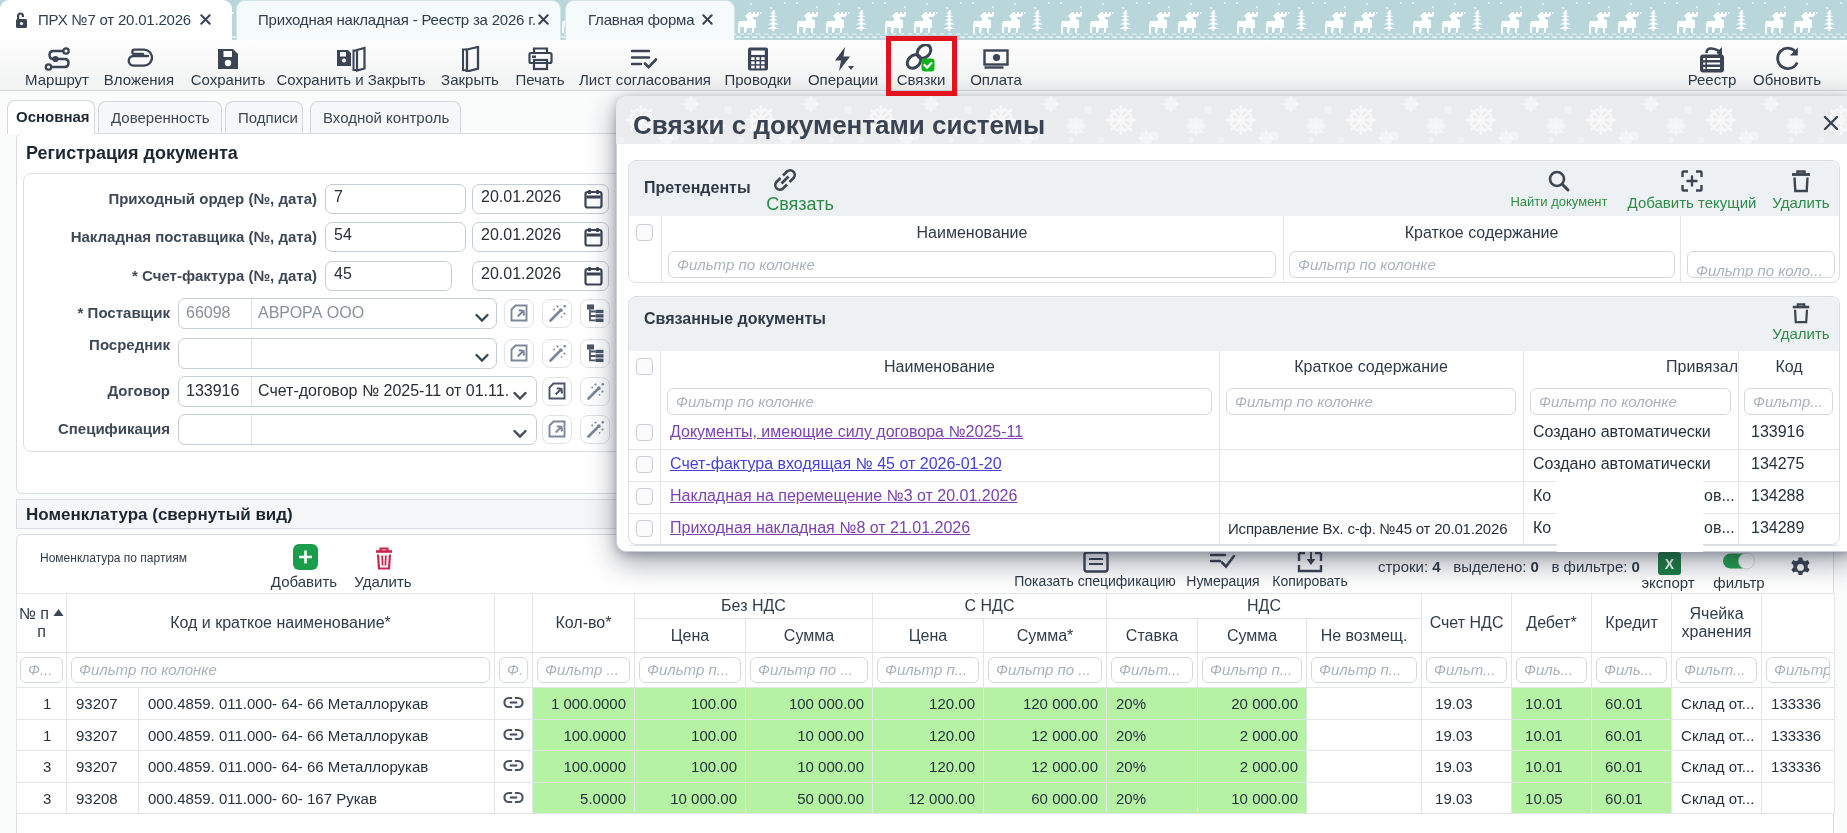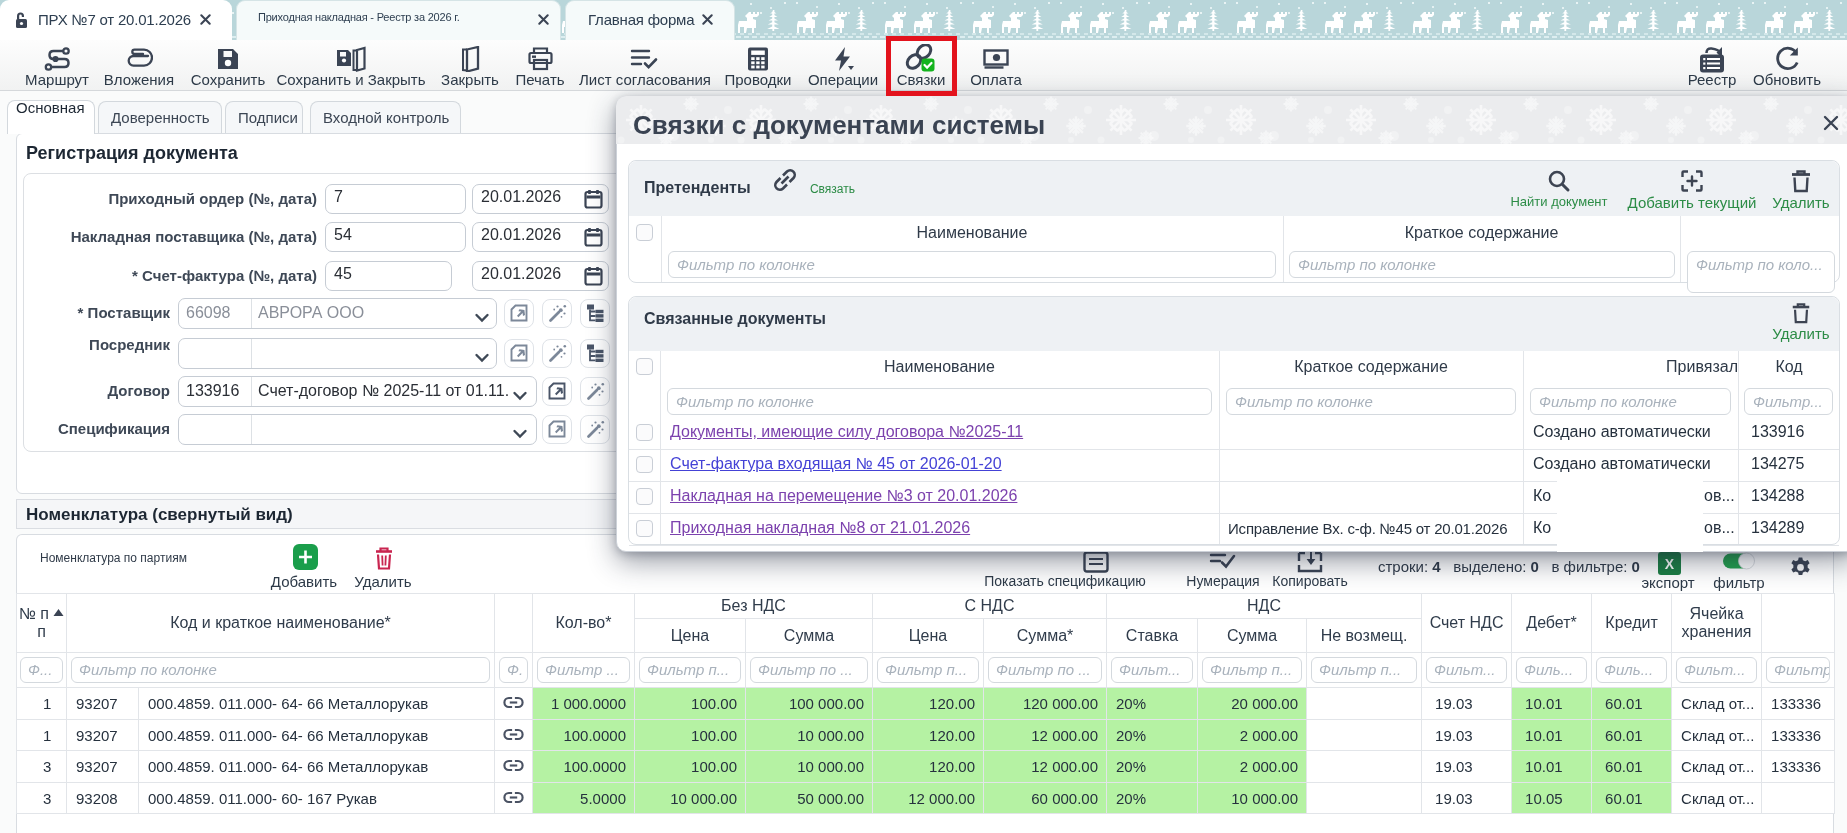--- a/index.html
+++ b/index.html
@@ -55,21 +55,21 @@
 <div class="abs" style="left:13px;top:11px"><svg width="17" height="18" viewBox="0 0 17 18">
       <path fill="#3b4454" d="M4 8 L4 5 Q4 1.5 7.5 1.5 Q11 1.5 11 5 L11 6 L8.8 6 L8.8 5 Q8.8 3.6 7.5 3.6 Q6.2 3.6 6.2 5 L6.2 8 Z"></path>
       <rect x="3" y="8" width="11" height="9" rx="1.5" fill="#3b4454"></rect>
       <circle cx="8.5" cy="12.5" r="1.6" fill="#fff"></circle>
     </svg></div>
 <div class="abs" style="left:38px;top:11px;font-size:15px;letter-spacing:-0.2px;color:#2d3e50">ПРХ №7 от 20.01.2026</div>
 <div class="abs" style="left:198px;top:12px"><svg width="15" height="15" viewBox="0 0 16 16">
       <path stroke="#3b4454" stroke-width="2.2" stroke-linecap="round" d="M3.5 3.5 L12.5 12.5 M12.5 3.5 L3.5 12.5"></path>
     </svg></div>
 <div class="abs" style="left:236px;top:0;width:325px;height:40px;background:#f5fafa;border:1px solid #d5e4e6;border-bottom:none;border-radius:9px 9px 0 0;"></div>
-<div class="abs" style="left:258px;top:11px;font-size:11px;letter-spacing:-0.2px;color:#2d3e50">Приходная накладная - Реестр за 2026 г.</div>
+<div class="abs" style="left:258px;top:11px;font-size:15px;letter-spacing:-0.2px;color:#2d3e50">Приходная накладная - Реестр за 2026 г.</div>
 <div class="abs" style="left:536px;top:12px"><svg width="15" height="15" viewBox="0 0 16 16">
       <path stroke="#3b4454" stroke-width="2.2" stroke-linecap="round" d="M3.5 3.5 L12.5 12.5 M12.5 3.5 L3.5 12.5"></path>
     </svg></div>
 <div class="abs" style="left:565px;top:0;width:170px;height:40px;background:#f5fafa;border:1px solid #d5e4e6;border-bottom:none;border-radius:9px 9px 0 0;"></div>
 <div class="abs" style="left:588px;top:11px;font-size:15px;letter-spacing:-0.2px;color:#2d3e50">Главная форма</div>
 <div class="abs" style="left:700px;top:12px"><svg width="15" height="15" viewBox="0 0 16 16">
       <path stroke="#3b4454" stroke-width="2.2" stroke-linecap="round" d="M3.5 3.5 L12.5 12.5 M12.5 3.5 L3.5 12.5"></path>
     </svg></div>
 <div class="abs" style="left:0;top:40px;width:1847px;height:51px;background:linear-gradient(180deg,#fdfdfd,#f1f2f2);border-bottom:1px solid #d5d8db"></div>
 <div class="abs" style="left:42px;top:46px"><svg width="30" height="26" viewBox="0 0 30 26">
@@ -170,21 +170,21 @@
       </g>
     </svg></div>
 <div class="abs lbl" style="left:1622px;top:71px;width:180px">Реестр</div>
 <div class="abs" style="left:1773px;top:46px"><svg width="28" height="28" viewBox="0 0 28 28">
       <path fill="none" stroke="#3b4454" stroke-width="2.8" d="M23.5 7 A 10.2 10.2 0 1 0 24.2 16.5"></path>
       <path fill="#3b4454" d="M24.8 1.5 v8 h-8 z"></path>
     </svg></div>
 <div class="abs lbl" style="left:1697px;top:71px;width:180px">Обновить</div>
 <div class="abs" style="left:886px;top:36px;width:71px;height:60px;border:5px solid #e3131d;z-index:60"></div>
 <div class="abs" style="left:7px;top:100px;width:88px;height:34px;background:#fff;border:1px solid #d3d8dd;border-bottom:none;border-radius:8px 8px 0 0;z-index:3"></div>
-<div class="abs" style="left:16px;top:99px;font-size:15px;font-weight:normal;color:#1d2733;z-index:3">Основная</div>
+<div class="abs" style="left:16px;top:108px;font-size:15px;font-weight:bold;color:#1d2733;z-index:3">Основная</div>
 <div class="abs" style="left:98px;top:101px;width:124px;height:33px;background:#f5f7f9;border:1px solid #d3d8dd;border-bottom:none;border-radius:8px 8px 0 0"></div>
 <div class="abs" style="left:111px;top:109px;font-size:15px;color:#3c4654">Доверенность</div>
 <div class="abs" style="left:225px;top:101px;width:78px;height:33px;background:#f5f7f9;border:1px solid #d3d8dd;border-bottom:none;border-radius:8px 8px 0 0"></div>
 <div class="abs" style="left:238px;top:109px;font-size:15px;color:#3c4654">Подписи</div>
 <div class="abs" style="left:310px;top:101px;width:151px;height:33px;background:#f5f7f9;border:1px solid #d3d8dd;border-bottom:none;border-radius:8px 8px 0 0"></div>
 <div class="abs" style="left:323px;top:109px;font-size:15px;color:#3c4654">Входной контроль</div>
 <div class="abs" style="left:16px;top:133px;width:1815px;height:361px;background:#fff;border:1px solid #d8dce1;border-radius:6px"></div>
 <div class="abs" style="left:26px;top:143px;font-size:18px;font-weight:bold;color:#1d2733">Регистрация документа</div>
 <div class="abs" style="left:23px;top:173px;width:1440px;height:279px;border:1px solid #dcdfe3;border-radius:8px"></div>
 <div class="abs flbl" style="left:17px;top:190px;width:300px">Приходный ордер (№, дата)</div>
@@ -348,21 +348,21 @@
       <path d="M8.2 9.5 l0.4 10 M11.8 9.5 l-0.4 10" stroke-width="1.8"></path>
     </g>
   </svg>
 <div class="abs lbl" style="left:313px;top:573px;width:140px">Удалить</div>
 <div class="abs" style="left:1083px;top:551px"><svg width="26" height="22" viewBox="0 0 26 22">
       <rect x="1.5" y="1.5" width="23" height="19" rx="2.5" fill="none" stroke="#3b4454" stroke-width="2.4"></rect>
       <g stroke="#3b4454" stroke-width="2.2">
         <path d="M6 8 h14 M6 13 h14"></path>
       </g>
     </svg></div>
-<div class="abs lbl" style="left:975px;top:573px;width:180px;font-size:14px">Показать спецификацию</div>
+<div class="abs lbl" style="left:1005px;top:573px;width:180px;font-size:14px">Показать спецификацию</div>
 <div class="abs" style="left:1209px;top:552px"><svg width="28" height="20" viewBox="0 0 28 20">
       <g stroke="#3b4454" stroke-width="2.4" fill="none" stroke-linecap="round">
         <path d="M2 3 h14 M2 9 h9"></path>
         <path d="M13 10.5 l4 4 L25 4" stroke-width="2.6"></path>
       </g>
     </svg></div>
 <div class="abs lbl" style="left:1133px;top:573px;width:180px;font-size:14px">Нумерация</div>
 <div class="abs" style="left:1297px;top:551px"><svg width="26" height="22" viewBox="0 0 26 22">
       <g fill="none" stroke="#3b4454" stroke-width="2.4">
         <path d="M2 2 h6 M18 2 h6 M2 2 v8 M24 2 v8"></path>
@@ -629,21 +629,21 @@
 <div class="abs" style="z-index:42;left:628px;top:160px;width:1212px;height:123px;border:1px solid #d9dee3;border-radius:8px;background:#fff"></div>
 <div class="sechdr" style="z-index:42;left:629px;top:161px;width:1210px;height:55px;border-radius:8px 8px 0 0"></div>
 <div class="abs" style="z-index:42;left:644px;top:179px;font-size:16px;font-weight:bold;color:#2f3a48">Претенденты</div>
 <div class="abs" style="z-index:42;left:772px;top:167px"><svg width="26" height="26" viewBox="0 0 26 26">
       <g fill="none" stroke="#3d4452" stroke-width="2.6">
         <path d="M11 8.5 l4-4 a4.6 4.6 0 0 1 6.5 6.5 l-4 4"></path>
         <path d="M15 17.5 l-4 4 a4.6 4.6 0 0 1 -6.5-6.5 l4-4"></path>
         <path d="M9.5 16.5 L16.5 9.5"></path>
       </g>
     </svg></div>
-<div class="abs grn" style="z-index:42;left:745px;top:182px;width:110px;font-size:12px;text-align:right">Связать</div>
+<div class="abs grn" style="z-index:42;left:745px;top:194px;width:110px;font-size:18px;text-align:center">Связать</div>
 <div class="abs" style="z-index:42;left:1547px;top:169px"><svg width="24" height="24" viewBox="0 0 24 24">
       <circle cx="10" cy="10" r="7" fill="none" stroke="#3d4452" stroke-width="2.6"></circle>
       <path stroke="#3d4452" stroke-width="3" stroke-linecap="round" d="M15.5 15.5 L21 21"></path>
     </svg></div>
 <div class="abs grn" style="z-index:42;left:1469px;top:194px;width:180px;font-size:13px;text-align:center">Найти документ</div>
 <div class="abs" style="z-index:42;left:1680px;top:169px"><svg width="24" height="24" viewBox="0 0 24 24">
       <g fill="none" stroke="#3d4452" stroke-width="2.4">
         <path d="M8 2.5 H3.5 a1 1 0 0 0 -1 1 V8 M16 2.5 h4.5 a1 1 0 0 1 1 1 V8 M8 21.5 H3.5 a1 1 0 0 1 -1-1 V16 M16 21.5 h4.5 a1 1 0 0 0 1-1 V16"></path>
         <path d="M12 7.5 v9 M7.5 12 h9" stroke-linecap="round"></path>
       </g>
@@ -658,21 +658,21 @@
     </svg></div>
 <div class="abs grn" style="z-index:42;left:1742px;top:194px;width:118px;font-size:15px;text-align:center">Удалить</div>
 <div class="abs" style="z-index:42;left:661px;top:216px;width:1px;height:66px;background:#e2e5e9"></div>
 <div class="abs" style="z-index:42;left:1283px;top:216px;width:1px;height:66px;background:#e2e5e9"></div>
 <div class="abs" style="z-index:42;left:1680px;top:216px;width:1px;height:66px;background:#e2e5e9"></div>
 <div class="abs" style="z-index:42;left:636px;top:224px;width:17px;height:17px;background:#fbfbfc;border:1px solid #c9ced6;border-radius:4px"></div>
 <div class="abs" style="z-index:42;left:661px;top:224px;width:622px;font-size:16px;color:#2f3a48;text-align:center">Наименование</div>
 <div class="abs" style="z-index:42;left:1283px;top:224px;width:397px;font-size:16px;color:#2f3a48;text-align:center">Краткое содержание</div>
 <div class="abs ph" style="z-index:42;left:668px;top:251px;width:608px;height:27px;line-height:25px;background:#fff;border:1px solid #d4d9de;border-radius:6px;padding:0 8px">Фильтр по колонке</div>
 <div class="abs ph" style="z-index:42;left:1289px;top:251px;width:386px;height:27px;line-height:25px;background:#fff;border:1px solid #d4d9de;border-radius:6px;padding:0 8px">Фильтр по колонке</div>
-<div class="abs ph" style="z-index:42;left:1687px;top:251px;width:148px;height:42px;line-height:25px;background:#fff;border:1px solid #d4d9de;border-radius:6px;padding:0 8px">Фильтр по коло...</div>
+<div class="abs ph" style="z-index:42;left:1687px;top:251px;width:148px;height:27px;line-height:25px;background:#fff;border:1px solid #d4d9de;border-radius:6px;padding:6px 8px">Фильтр по коло...</div>
 <div class="abs" style="z-index:42;left:628px;top:296px;width:1212px;height:249px;border:1px solid #d9dee3;border-radius:8px;background:#fff"></div>
 <div class="sechdr" style="z-index:42;left:629px;top:297px;width:1210px;height:54px;border-radius:8px 8px 0 0"></div>
 <div class="abs" style="z-index:42;left:644px;top:310px;font-size:16px;font-weight:bold;color:#2f3a48">Связанные документы</div>
 <div class="abs" style="z-index:42;left:1790px;top:302px"><svg width="22" height="22" viewBox="0 0 22 24">
       <g fill="none" stroke="#3d4452" stroke-width="2.4">
         <path d="M2 5.5 h18" stroke-width="2.8"></path>
         <path d="M7.5 5 V2.5 h7 V5"></path>
         <path d="M4.5 8.5 l0.8 13.5 h11.4 l0.8-13.5"></path>
       </g>
     </svg></div>

